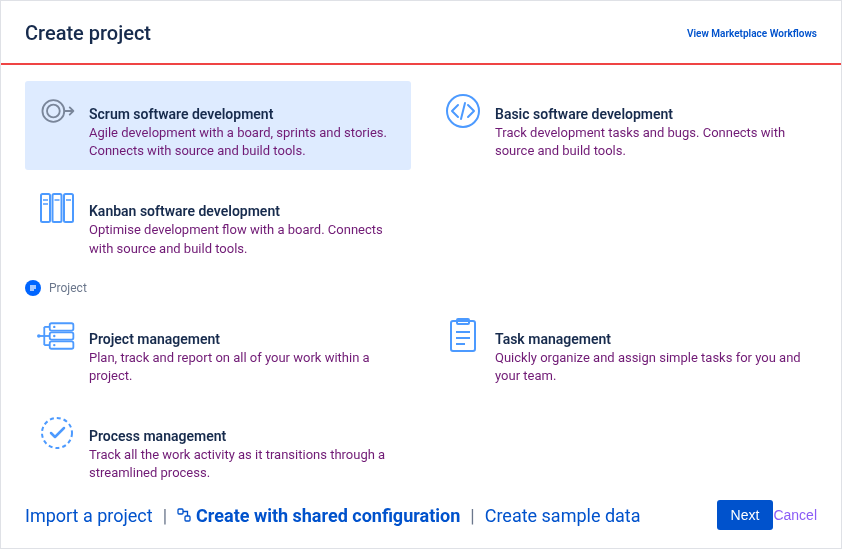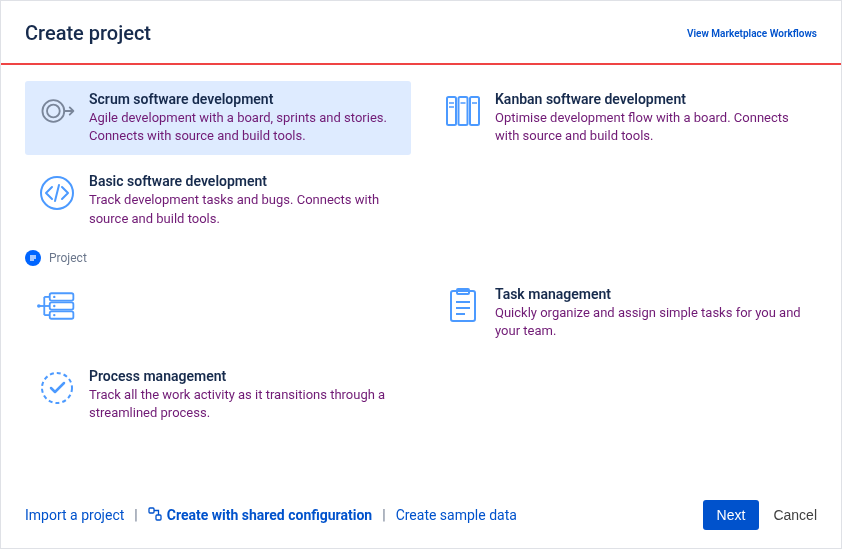--- a/index.html
+++ b/index.html
@@ -82,68 +82,68 @@
       display: flex;
       align-items: center;
       justify-content: center;
     }
     .card-body { flex: 1; }
     .card-title {
       font-size: 14px;
       font-weight: 600;
       color: #172b4d;
       margin-bottom: 2px;
+      margin-top: 15px;
     }
     .card-desc {
       font-size: 13px;
       color: #701a75;
       line-height: 1.4;
     }
     .footer {
       display: flex;
       justify-content: space-between;
       align-items: center;
       padding: 16px 24px 18px 24px;
     }
     .footer-left {
       display: flex;
       align-items: center;
       gap: 10px;
-      font-size: 14px;
+      font-size: 18px;
     }
     .footer-left a {
       color: #0052cc;
       text-decoration: none;
     }
     .sep { color: #6b778c; }
     .shared-config {
       display: inline-flex;
       align-items: center;
       gap: 5px;
       font-weight: bold;
     }
     .footer-right {
       display: flex;
       align-items: center;
-      gap: 14px;
     }
     .btn-next {
       background: #0052cc;
       color: #fff;
       border: none;
       border-radius: 3px;
       padding: 7px 14px;
       font-size: 14px;
       font-weight: 500;
       cursor: pointer;
     }
     .btn-cancel {
       background: none;
       border: none;
-      color: #404040;
+      color: #8b5cf6;
       font-size: 14px;
       cursor: pointer;
     }
   </style>
 </head>
 <body>
 
 <div class="header">
   <h1>Create project</h1>
   <a href="#">View Marketplace Workflows</a>
@@ -157,51 +157,51 @@
         <div class="card-icon">
           <svg width="44" height="40" viewBox="0 0 44 40">
             <circle cx="18" cy="20" r="12" fill="none" stroke="#7a869a" stroke-width="2"></circle>
             <circle cx="18" cy="20" r="7" fill="none" stroke="#7a869a" stroke-width="2"></circle>
             <path d="M30 20 L40 20 M36 16 L40 20 L36 24" fill="none" stroke="#7a869a" stroke-width="2" stroke-linecap="round" stroke-linejoin="round"></path>
           </svg>
         </div>
         <div class="card-body">
           <div class="card-title">Scrum software development</div>
           <div class="card-desc">Agile development with a board, sprints and stories. Connects with source and build tools.</div>
+        </div>
+      </div>
+
+      <div class="card">
+        <div class="card-icon">
+          <svg width="40" height="40" viewBox="0 0 40 40">
+            <circle cx="20" cy="20" r="16" fill="none" stroke="#4c9aff" stroke-width="2"></circle>
+            <path d="M15 14 L9 20 L15 26 M25 14 L31 20 L25 26 M22 12 L18 28" fill="none" stroke="#4c9aff" stroke-width="2" stroke-linecap="round" stroke-linejoin="round"></path>
+          </svg>
+        </div>
+        <div class="card-body">
+          <div class="card-title">Basic software development</div>
+          <div class="card-desc">Track development tasks and bugs. Connects with source and build tools.</div>
         </div>
       </div>
 
       <div class="card">
         <div class="card-icon">
           <svg width="40" height="40" viewBox="0 0 40 40">
             <rect x="4" y="6" width="9" height="28" rx="1.5" fill="none" stroke="#4c9aff" stroke-width="2"></rect>
             <rect x="15.5" y="6" width="9" height="28" rx="1.5" fill="none" stroke="#4c9aff" stroke-width="2"></rect>
             <rect x="27" y="6" width="9" height="28" rx="1.5" fill="none" stroke="#4c9aff" stroke-width="2"></rect>
             <line x1="6" y1="12" x2="11" y2="12" stroke="#4c9aff" stroke-width="1.5"></line>
             <line x1="6" y1="16" x2="11" y2="16" stroke="#4c9aff" stroke-width="1.5"></line>
             <line x1="17.5" y1="12" x2="22.5" y2="12" stroke="#4c9aff" stroke-width="1.5"></line>
             <line x1="29" y1="12" x2="34" y2="12" stroke="#4c9aff" stroke-width="1.5"></line>
           </svg>
         </div>
         <div class="card-body">
           <div class="card-title">Kanban software development</div>
           <div class="card-desc">Optimise development flow with a board. Connects with source and build tools.</div>
-        </div>
-      </div>
-
-      <div class="card">
-        <div class="card-icon">
-          <svg width="40" height="40" viewBox="0 0 40 40">
-            <circle cx="20" cy="20" r="16" fill="none" stroke="#4c9aff" stroke-width="2"></circle>
-            <path d="M15 14 L9 20 L15 26 M25 14 L31 20 L25 26 M22 12 L18 28" fill="none" stroke="#4c9aff" stroke-width="2" stroke-linecap="round" stroke-linejoin="round"></path>
-          </svg>
-        </div>
-        <div class="card-body">
-          <div class="card-title">Basic software development</div>
-          <div class="card-desc">Track development tasks and bugs. Connects with source and build tools.</div>
         </div>
       </div>
     </div>
   </div>
 
   <div class="category">
     <div class="category-header">
       <span class="category-badge badge-business">
         <svg width="10" height="10" viewBox="0 0 10 10">
             <line x1="2" y1="3" x2="8" y2="3" stroke="#fff" stroke-width="1.3"></line>
@@ -221,20 +221,24 @@
             <line x1="2" y1="20" x2="14" y2="20" stroke="#4c9aff" stroke-width="2"></line>
             <circle cx="2" cy="20" r="2" fill="#4c9aff"></circle>
             <line x1="8" y1="10" x2="14" y2="10" stroke="#4c9aff" stroke-width="2"></line>
             <line x1="8" y1="30" x2="14" y2="30" stroke="#4c9aff" stroke-width="2"></line>
             <line x1="8" y1="10" x2="8" y2="30" stroke="#4c9aff" stroke-width="2"></line>
             <circle cx="19" cy="10" r="1.3" fill="#4c9aff"></circle>
             <circle cx="19" cy="20" r="1.3" fill="#4c9aff"></circle>
             <circle cx="19" cy="30" r="1.3" fill="#4c9aff"></circle>
           </svg>
         </div>
+        <div class="card-body">
+          <div class="card-title">Project management</div>
+          <div class="card-desc">Plan, track and report on all of your work within a project.</div>
+        </div>
       </div>
 
       <div class="card">
         <div class="card-icon">
           <svg width="40" height="40" viewBox="0 0 40 40">
             <rect x="8" y="5" width="24" height="30" rx="2" fill="none" stroke="#4c9aff" stroke-width="2"></rect>
             <rect x="14" y="3" width="12" height="5" rx="1" fill="none" stroke="#4c9aff" stroke-width="2"></rect>
             <line x1="13" y1="16" x2="27" y2="16" stroke="#4c9aff" stroke-width="2"></line>
             <line x1="13" y1="22" x2="27" y2="22" stroke="#4c9aff" stroke-width="2"></line>
             <line x1="13" y1="28" x2="22" y2="28" stroke="#4c9aff" stroke-width="2"></line>

